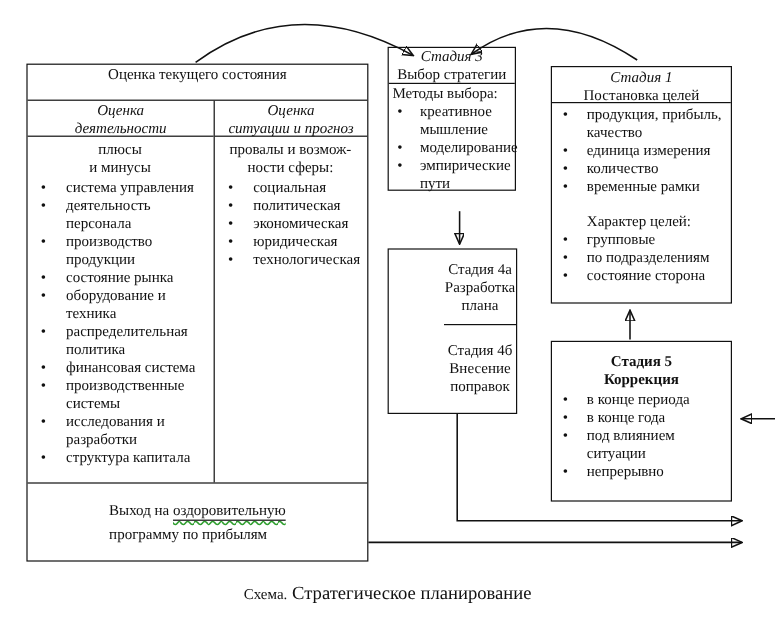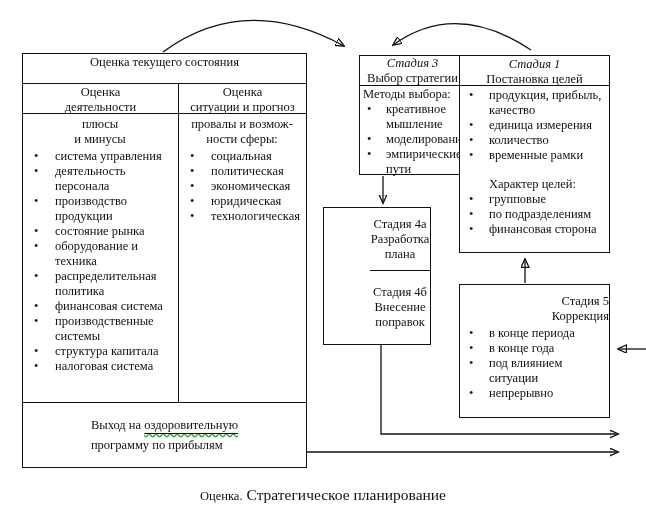--- a/index.html
+++ b/index.html
@@ -13,56 +13,56 @@
   .italic { font-style:italic; }
   .pre { white-space:pre-line; }
 
   
   #stage2 { left:22px; top:53px; width:285px; height:415px; display:flex; flex-direction:column; }
   .b2-header { height:30px; border-bottom:1px solid var(--ink); text-align:center; padding-top:1px; }
   .b2-cols { flex:1; display:flex; min-height:0; }
   .b2-col { display:flex; flex-direction:column; }
   .b2-col-left { width:156px; border-right:1px solid var(--ink); }
   .b2-col-right { flex:1; }
-  .col-head { height:30px; border-bottom:1px solid var(--ink); text-align:center; padding-top:1px; }
+  .col-head { height:30px; border-bottom:1px solid var(--ink); text-align:center; padding-top:1px;font-style:italic; }
   .col-body { flex:1; padding:2px 1px 0 0; overflow:hidden; }
   .col-sub { text-align:center; margin:1px 0 2px 0; }
   .b2-footer { height:65px; border-top:1px solid var(--ink); display:flex;
                align-items:center; justify-content:center; text-align:left; line-height:20px; }
 
   
   .li { position:relative; padding-left:32px; }
   .li::before { content:"•"; position:absolute; left:11px; top:0; }
   .tight .li { padding-left:26px; }
   .tight .li::before { left:7px; }
   .mid .li { padding-left:29px; }
   .mid .li::before { left:9px; }
 
   
-  #stage3 { left:323px; top:55px; width:107px; height:120px; display:flex; flex-direction:column;margin-left:36px; }
+  #stage3 { left:323px; top:39px; width:107px; height:120px; display:flex; flex-direction:column; }
   .s3-header { height:30px; border-bottom:1px solid var(--ink); text-align:center; }
   .s3-body { flex:1; padding:1px 1px 0 0; }
   .s3-lbl { padding-left:3px; }
 
   
   #stage4 { left:323px; top:207px; width:108px; height:138px; display:flex; flex-direction:column;padding-left:46px; }
   .s4a { height:63px; border-bottom:1px solid var(--ink); }
   .s4b { flex:1; }
   .s4cell { display:flex; align-items:center; justify-content:center; text-align:center; }
 
   
   #stage1 { left:459px; top:55px; width:151px; height:198px; display:flex; flex-direction:column; }
   .s1-header { height:30px; border-bottom:1px solid var(--ink); text-align:center; padding-top:1px; }
   .s1-body { flex:1; padding-top:2px; }
   .sec-hdr { padding-left:29px; }
   .spacer { height:14px; }
 
   
   #stage5 { left:459px; top:284px; width:151px; height:134px; padding-top:9px; }
-  .s5-title { text-align:right; margin-bottom:2px; }
+  .s5-title { text-align:center; margin-bottom:2px;font-weight:bold; }
 
   
   .wavy { text-decoration: underline wavy var(--wavy); text-underline-offset:4px; }
   .usolid { text-decoration: underline; }
 
   
   .caption { position:absolute; left:0; top:486px; width:100%; text-align:center; }
   .cap-prefix { font-size:12.5px; }
   .cap-title { font-size:15.5px; }
 
@@ -86,22 +86,22 @@
 и минусы</div>
         <div>
           <div class="li">система управления</div>
           <div class="li">деятельность персонала</div>
           <div class="li">производство продукции</div>
           <div class="li">состояние рынка</div>
           <div class="li">оборудование и техника</div>
           <div class="li">распределительная политика</div>
           <div class="li">финансовая система</div>
           <div class="li">производственные системы</div>
+          <div class="li">исследования и разработки</div>
           <div class="li">структура капитала</div>
-          <div class="li">налоговая система</div>
         </div>
       </div>
     </div>
     <div class="b2-col b2-col-right">
       <div class="col-head pre">Оценка
 ситуации и прогноз</div>
       <div class="col-body">
         <div class="col-sub pre">провалы и возмож-
 ности сферы:</div>
         <div>
@@ -151,21 +151,21 @@
   </div>
   <div class="s1-body mid">
     <div class="li">продукция, прибыль, качество</div>
     <div class="li">единица измерения</div>
     <div class="li">количество</div>
     <div class="li">временные рамки</div>
     <div class="spacer"></div>
     <div class="sec-hdr">Характер целей:</div>
     <div class="li">групповые</div>
     <div class="li">по подразделениям</div>
-    <div class="li">финансовая сторона</div>
+    <div class="li">состояние сторона</div>
   </div>
 </div>
 
 <div class="box mid" id="stage5">
   <div class="s5-title">
     <div>Стадия 5</div>
     <div>Коррекция</div>
   </div>
   <div class="li">в конце периода</div>
   <div class="li">в конце года</div>
@@ -182,15 +182,15 @@
   <path d="M 163 52 Q 245 -8 344 46" marker-end="url(#ah)"></path>
   <path d="M 531 50 Q 456 0 393 45" marker-end="url(#ah)"></path>
   <path d="M 383 176 L 383 203" marker-end="url(#ah)"></path>
   <path d="M 381 345 L 381 434 L 618 434" marker-end="url(#ah)"></path>
   <path d="M 307 452 L 618 452" marker-end="url(#ah)"></path>
   <path d="M 525 283 L 525 259" marker-end="url(#ah)"></path>
   <path d="M 646 349 L 618 349" marker-end="url(#ah)"></path>
 </svg>
 
 <div class="caption">
-  <span class="cap-prefix">Оценка.</span>
+  <span class="cap-prefix">Схема.</span>
   <span class="cap-title">Стратегическое планирование</span>
 </div>
 
 </body></html>

